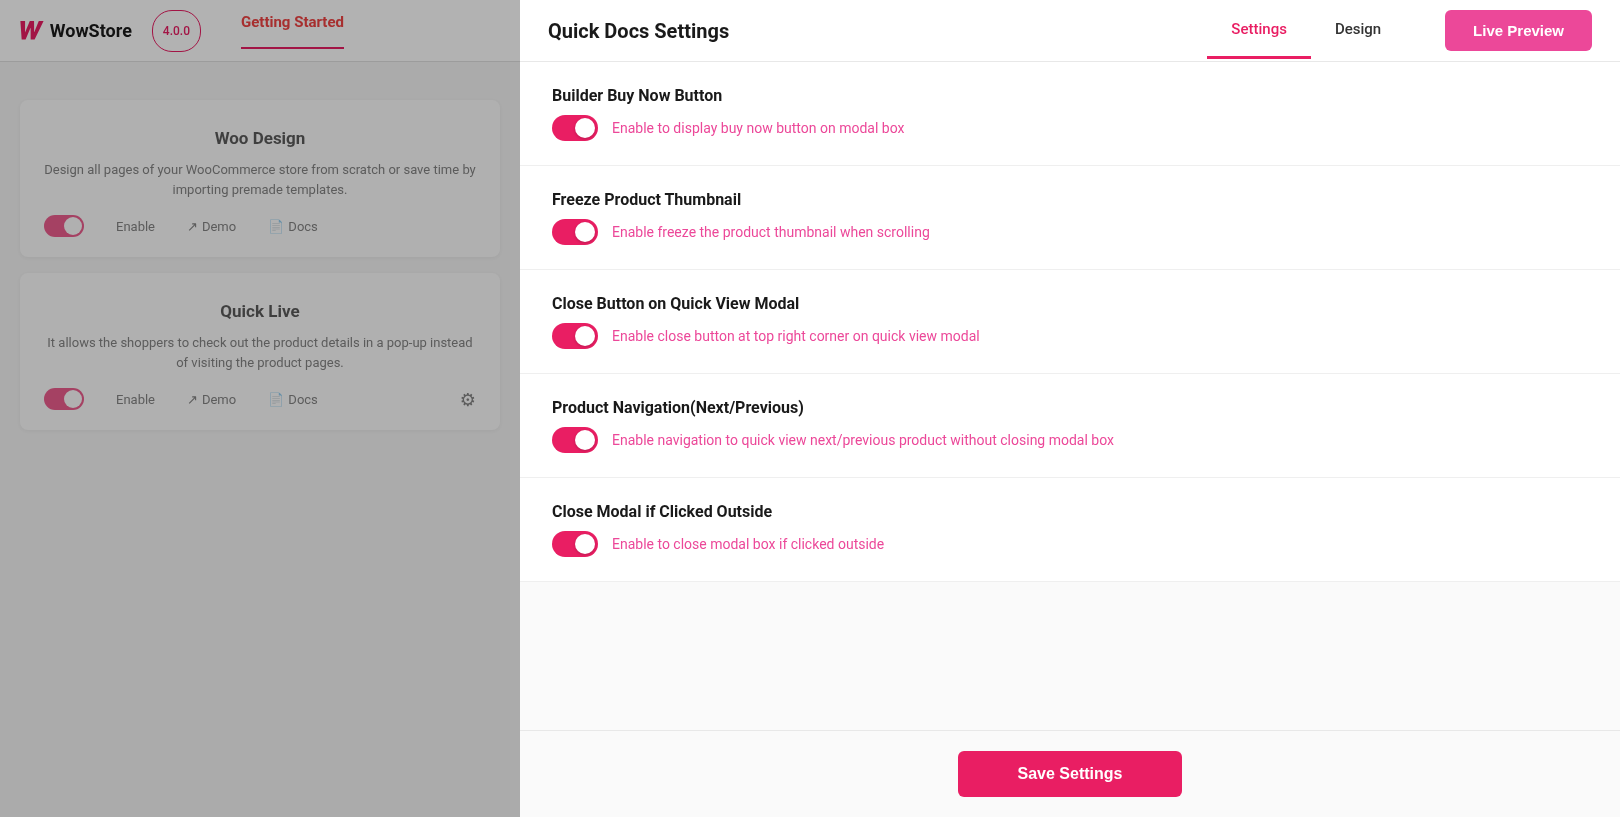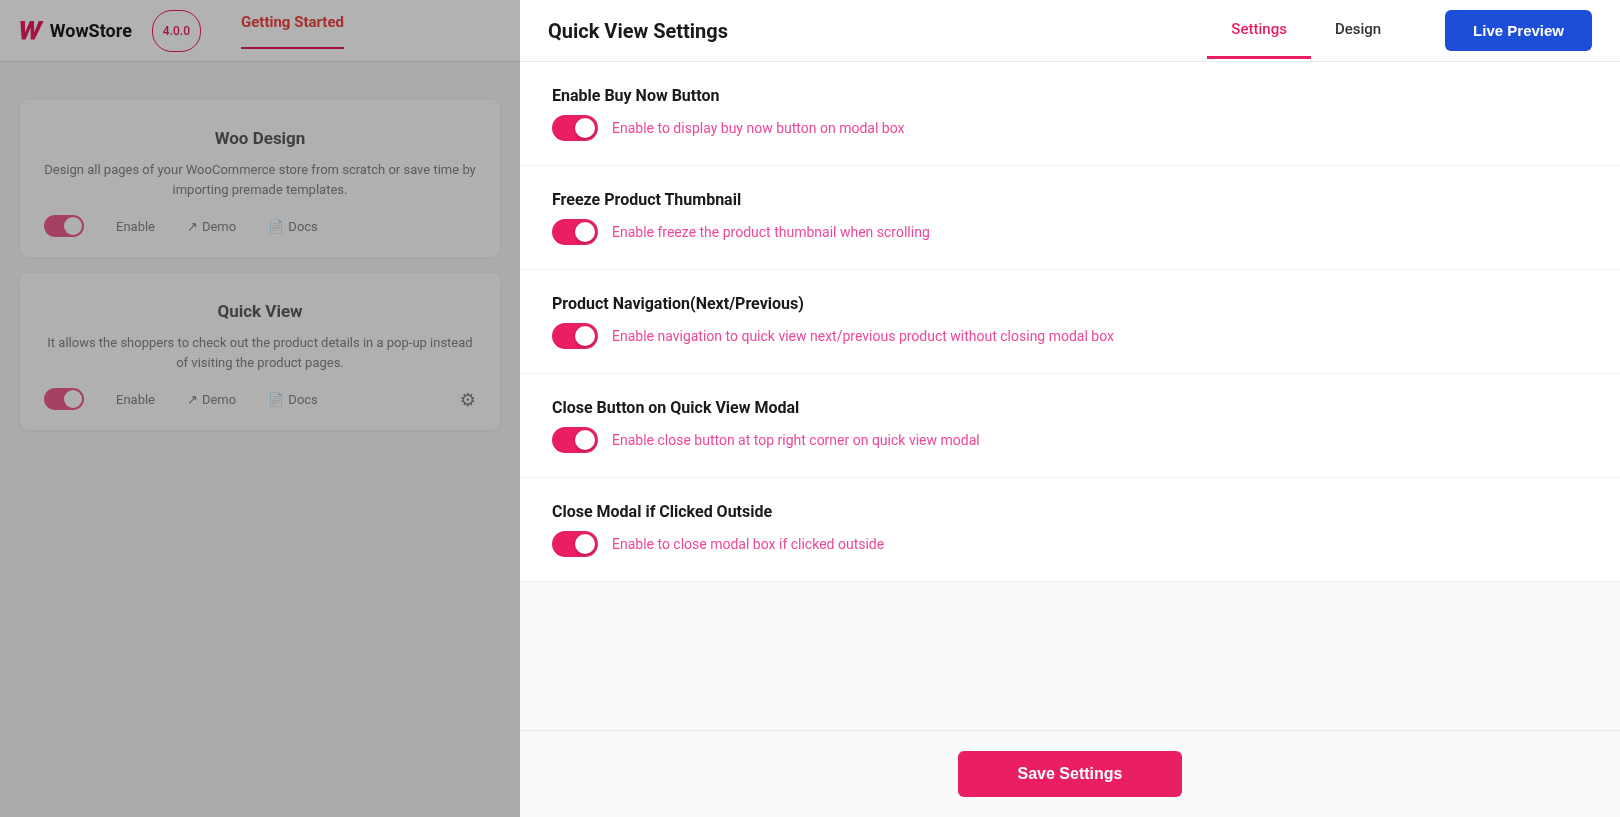--- a/index.html
+++ b/index.html
@@ -189,21 +189,21 @@
       padding: 18px 24px;
       cursor: pointer;
       border-bottom: 3px solid transparent;
       color: #333;
     }
     .modal-tab.active {
       color: #e91e63;
       border-bottom: 3px solid #e91e63;
     }
     .live-preview-btn {
-      background: #1d4ed8;
+      background: #ec4899;
       color: #fff;
       border: none;
       border-radius: 6px;
       padding: 12px 28px;
       font-size: 15px;
       font-weight: 600;
       cursor: pointer;
     }
 
     
@@ -305,21 +305,21 @@
           <span>Demo</span>
         </span>
         <span class="bg-action-link">
           <span>📄</span>
           <span>Docs</span>
         </span>
       </div>
     </div>
 
     <div class="bg-card">
-      <h3>Quick View</h3>
+      <h3>Quick Live</h3>
       <p>It allows the shoppers to check out the product details in a pop-up instead of visiting the product pages.</p>
       <div class="bg-card-actions">
         <span class="toggle-small"></span>
         <span class="bg-action-text">Enable</span>
         <span class="bg-action-link">
           <span>↗</span>
           <span>Demo</span>
         </span>
         <span class="bg-action-link">
           <span>📄</span>
@@ -330,71 +330,71 @@
     </div>
 
   </div>
 </div>
 
 <div class="modal-overlay"></div>
 
 <div class="modal-panel">
 
   <div class="modal-header">
-    <span class="modal-title">Quick View Settings</span>
+    <span class="modal-title">Quick Docs Settings</span>
     <div class="modal-tabs">
       <div class="modal-tab active">
         <span>Settings</span>
       </div>
       <div class="modal-tab">
         <span>Design</span>
       </div>
     </div>
     <button class="live-preview-btn">Live Preview</button>
   </div>
 
   <div class="modal-content">
 
     <div class="setting-row">
       <div class="setting-label">
-        <span>Enable Buy Now Button</span>
+        <span>Builder Buy Now Button</span>
       </div>
       <div class="setting-toggle-row">
         <div class="toggle"></div>
         <span class="setting-desc">Enable to display buy now button on modal box</span>
       </div>
     </div>
 
     <div class="setting-row">
       <div class="setting-label">
         <span>Freeze Product Thumbnail</span>
       </div>
       <div class="setting-toggle-row">
         <div class="toggle"></div>
         <span class="setting-desc">Enable freeze the product thumbnail when scrolling</span>
       </div>
     </div>
 
     <div class="setting-row">
       <div class="setting-label">
+        <span>Close Button on Quick View Modal</span>
+      </div>
+      <div class="setting-toggle-row">
+        <div class="toggle"></div>
+        <span class="setting-desc">Enable close button at top right corner on quick view modal</span>
+      </div>
+    </div>
+
+    <div class="setting-row">
+      <div class="setting-label">
         <span>Product Navigation(Next/Previous)</span>
       </div>
       <div class="setting-toggle-row">
         <div class="toggle"></div>
         <span class="setting-desc">Enable navigation to quick view next/previous product without closing modal box</span>
-      </div>
-    </div>
-
-    <div class="setting-row">
-      <div class="setting-label">
-        <span>Close Button on Quick View Modal</span>
-      </div>
-      <div class="setting-toggle-row">
-        <div class="toggle"></div>
-        <span class="setting-desc">Enable close button at top right corner on quick view modal</span>
       </div>
     </div>
 
     <div class="setting-row">
       <div class="setting-label">
         <span>Close Modal if Clicked Outside</span>
       </div>
       <div class="setting-toggle-row">
         <div class="toggle"></div>
         <span class="setting-desc">Enable to close modal box if clicked outside</span>

